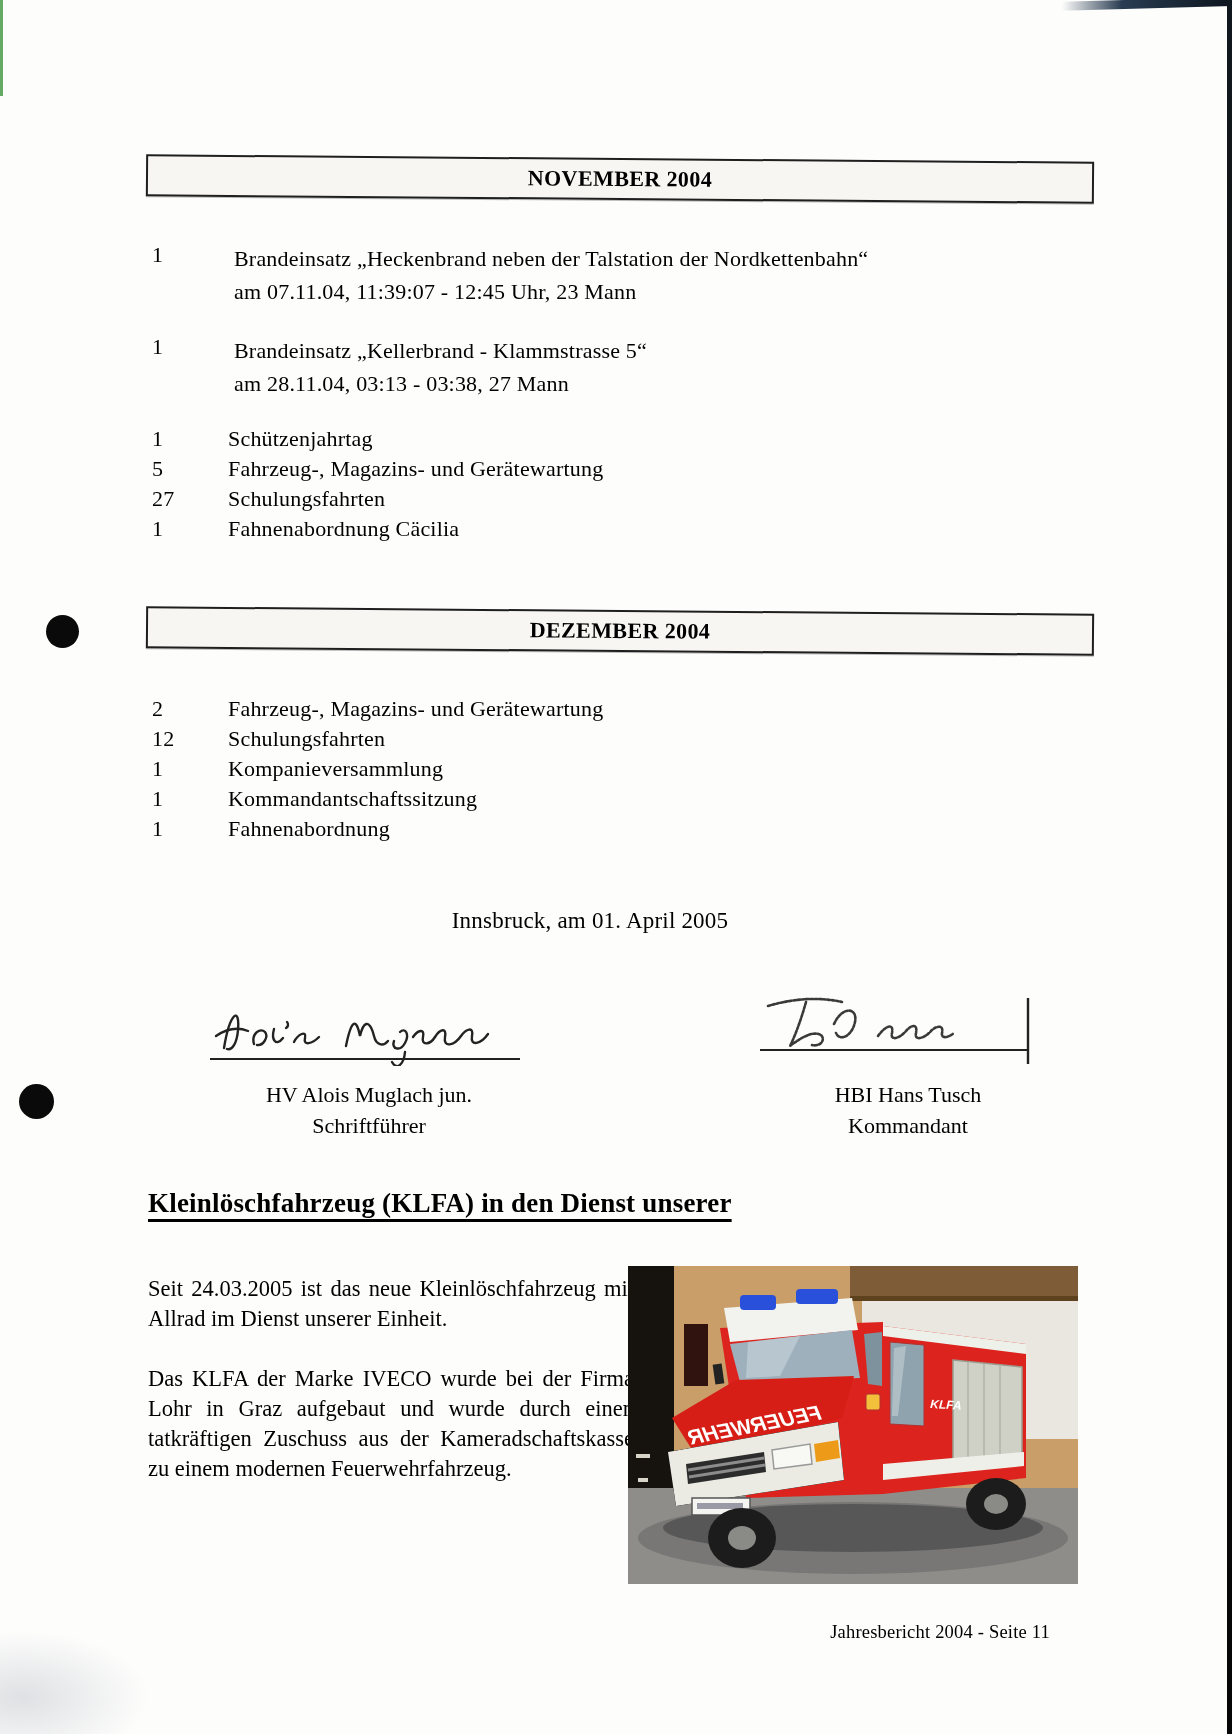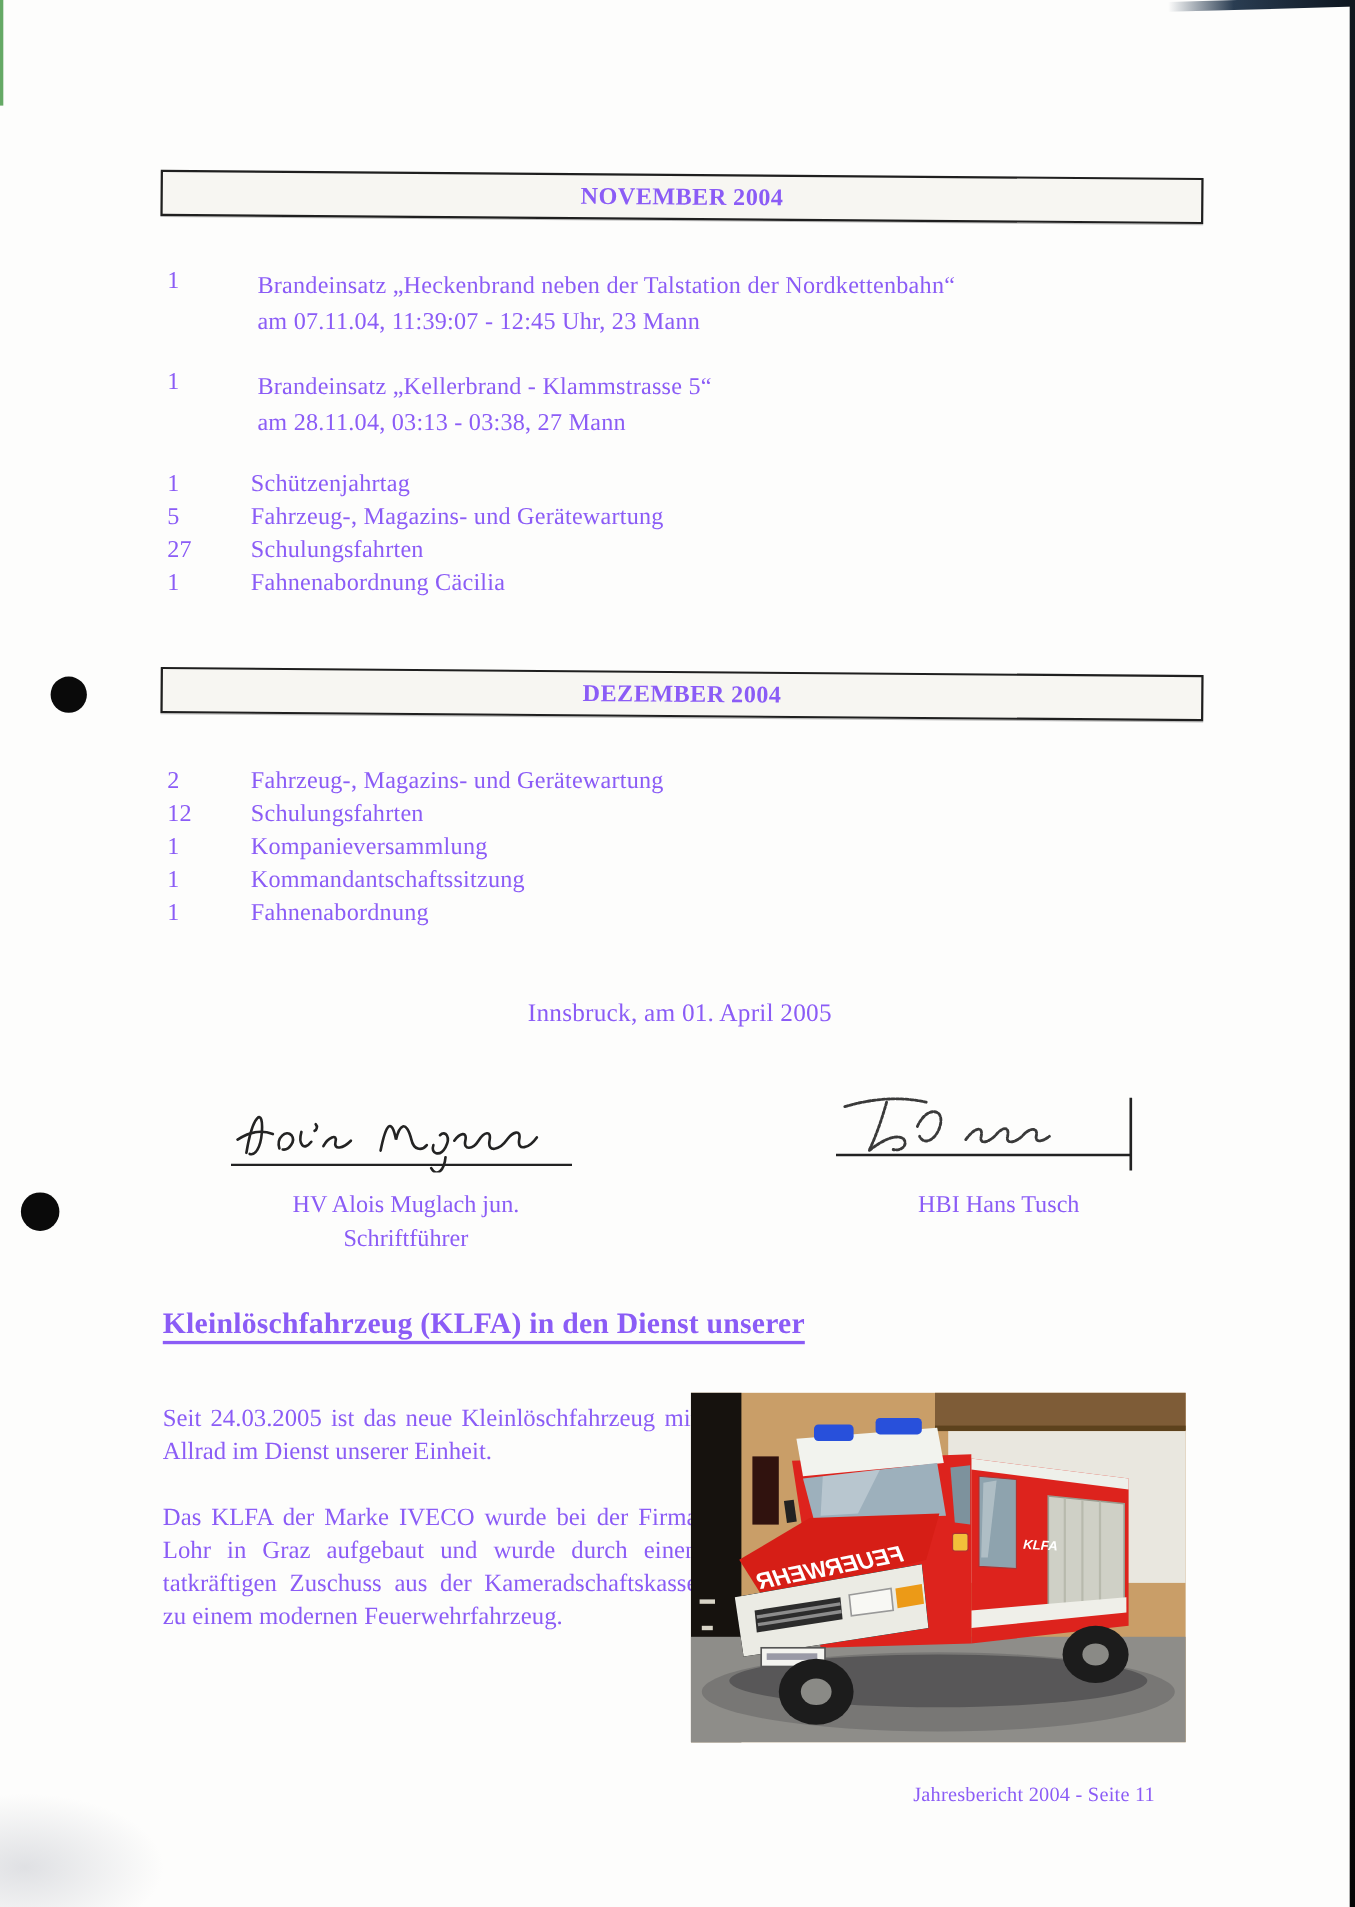--- a/index.html
+++ b/index.html
@@ -2,21 +2,21 @@
 <html><head>
 <meta charset="utf-8">
 <style>
   html,body{margin:0;padding:0;background:#e8e8e8;}
   .page{
     position:relative;
     width:1232px;height:1734px;
     background:#fdfdfc;
     overflow:hidden;
     font-family:"Liberation Serif","DejaVu Serif",serif;
-    color:#8b5cf6;
+    color:#000000;
     margin:0 auto;
   }
   
   .edge-left-green{position:absolute;left:0;top:0;width:3px;height:96px;background:#4a9a4a;opacity:.85;}
   .edge-top-right{position:absolute;top:-3px;right:0;width:170px;height:9px;
     background:linear-gradient(to right, rgba(30,45,60,0), #2a3d52 35%, #0c141d);
     transform:skewY(-1.6deg);transform-origin:right top;}
   .edge-right-line{position:absolute;top:0;right:0;width:5px;height:1734px;
     background:linear-gradient(to bottom,#10181f 0%,#141414 18%,#0d0d0d 55%,#060606 100%);}
   .smudge-bottom-left{position:absolute;left:0;top:1630px;width:150px;height:104px;
@@ -41,21 +41,21 @@
   .incidents{position:absolute;left:150px;top:242px;width:940px;font-size:22px;letter-spacing:.2px;}
   .inc-row{display:grid;grid-template-columns:84px 1fr;margin-bottom:26px;}
   .inc-lines div{line-height:33px;}
   .activities{position:absolute;font-size:22px;letter-spacing:.2px;}
   .activities.nov{left:150px;top:424px;width:900px;}
   .activities.dez{left:150px;top:694px;width:900px;}
   .act-row{display:grid;grid-template-columns:78px 1fr;line-height:30px;}
   .cnt{padding-left:2px;}
 
   
-  .dateline{position:absolute;left:0;top:908px;width:1180px;text-align:center;font-size:23px;letter-spacing:.2px;margin-left:28px;}
+  .dateline{position:absolute;left:0;top:908px;width:1180px;text-align:center;font-size:23px;letter-spacing:.2px;}
   .sig-block{position:absolute;text-align:center;font-size:22px;}
   .sig-block.left{left:208px;top:996px;width:322px;}
   .sig-block.right{left:760px;top:990px;width:296px;}
   .sig-block svg{display:block;}
   .sig-name{line-height:30px;margin-top:14px;}
   .sig-role{line-height:32px;}
 
   
   .article-heading{
     position:absolute;left:148px;top:1188px;
@@ -176,20 +176,21 @@
       <g fill="none" stroke="#3a3a3a" stroke-width="2.6" stroke-linecap="round" stroke-dasharray="2.6 1.7">
         <path d="M8,16 C35,8 60,7 82,12"></path>
         <path d="M46,12 C41,30 35,46 30,56 C43,46 54,41 61,45 C66,50 60,57 52,55"></path>
         <path d="M74,34 C82,16 98,17 95,32 C92,46 80,52 76,43"></path>
         <path d="M118,46 C126,35 134,33 132,43 C130,51 139,49 146,41 C151,35 158,33 156,43 C154,51 164,49 171,41 C177,35 184,35 182,43 C181,49 188,48 194,43"></path>
       </g>
       <line x1="0" y1="60" x2="268" y2="60" stroke="#222" stroke-width="2.2"></line>
       <line x1="268" y1="8" x2="268" y2="74" stroke="#222" stroke-width="2.4"></line>
     </svg>
     <div class="sig-name">HBI Hans Tusch</div>
+    <div class="sig-role">Kommandant</div>
   </div>
 
   <div class="article-heading">Kleinlöschfahrzeug (KLFA) in den Dienst unserer</div>
 
   <div class="article-text">
     <p>Seit 24.03.2005 ist das neue Kleinlöschfahrzeug mit Allrad im Dienst unserer Einheit.</p>
     <p>Das KLFA der Marke IVECO wurde bei der Firma Lohr in Graz aufgebaut und wurde durch einen tatkräftigen Zuschuss aus der Kameradschaftskasse zu einem modernen Feuerwehrfahrzeug.</p>
   </div>
 
   <div class="photo">

